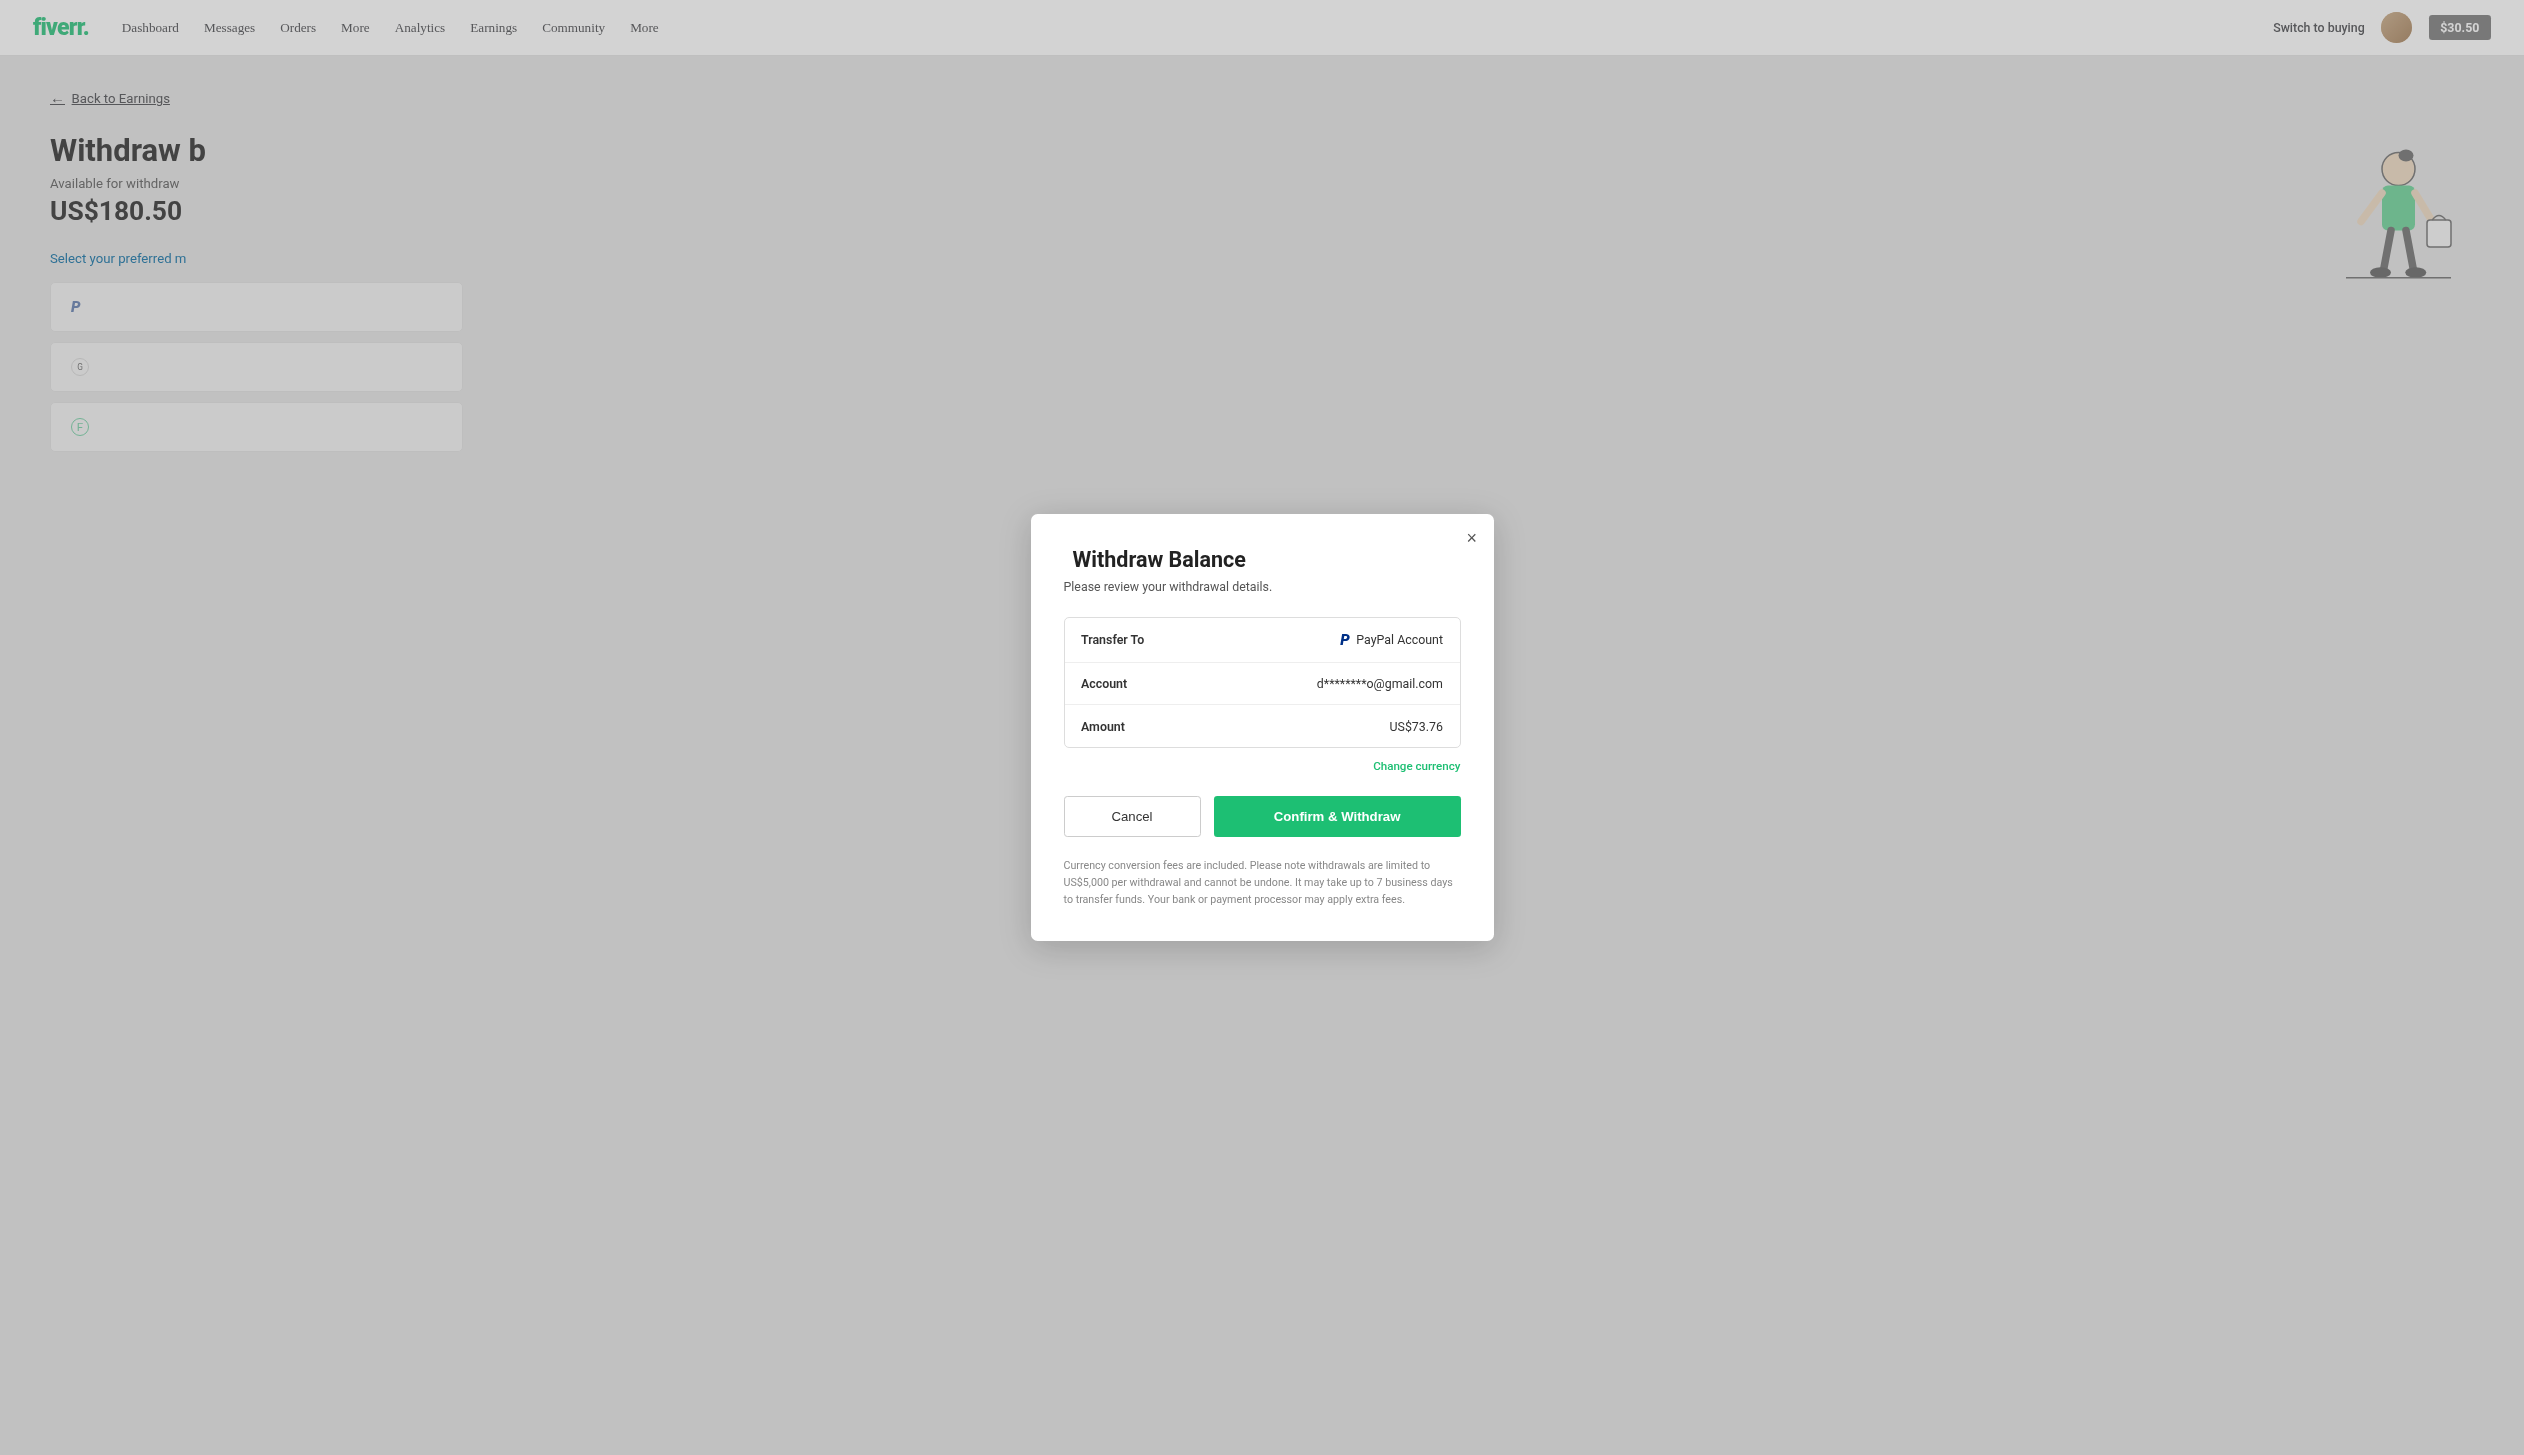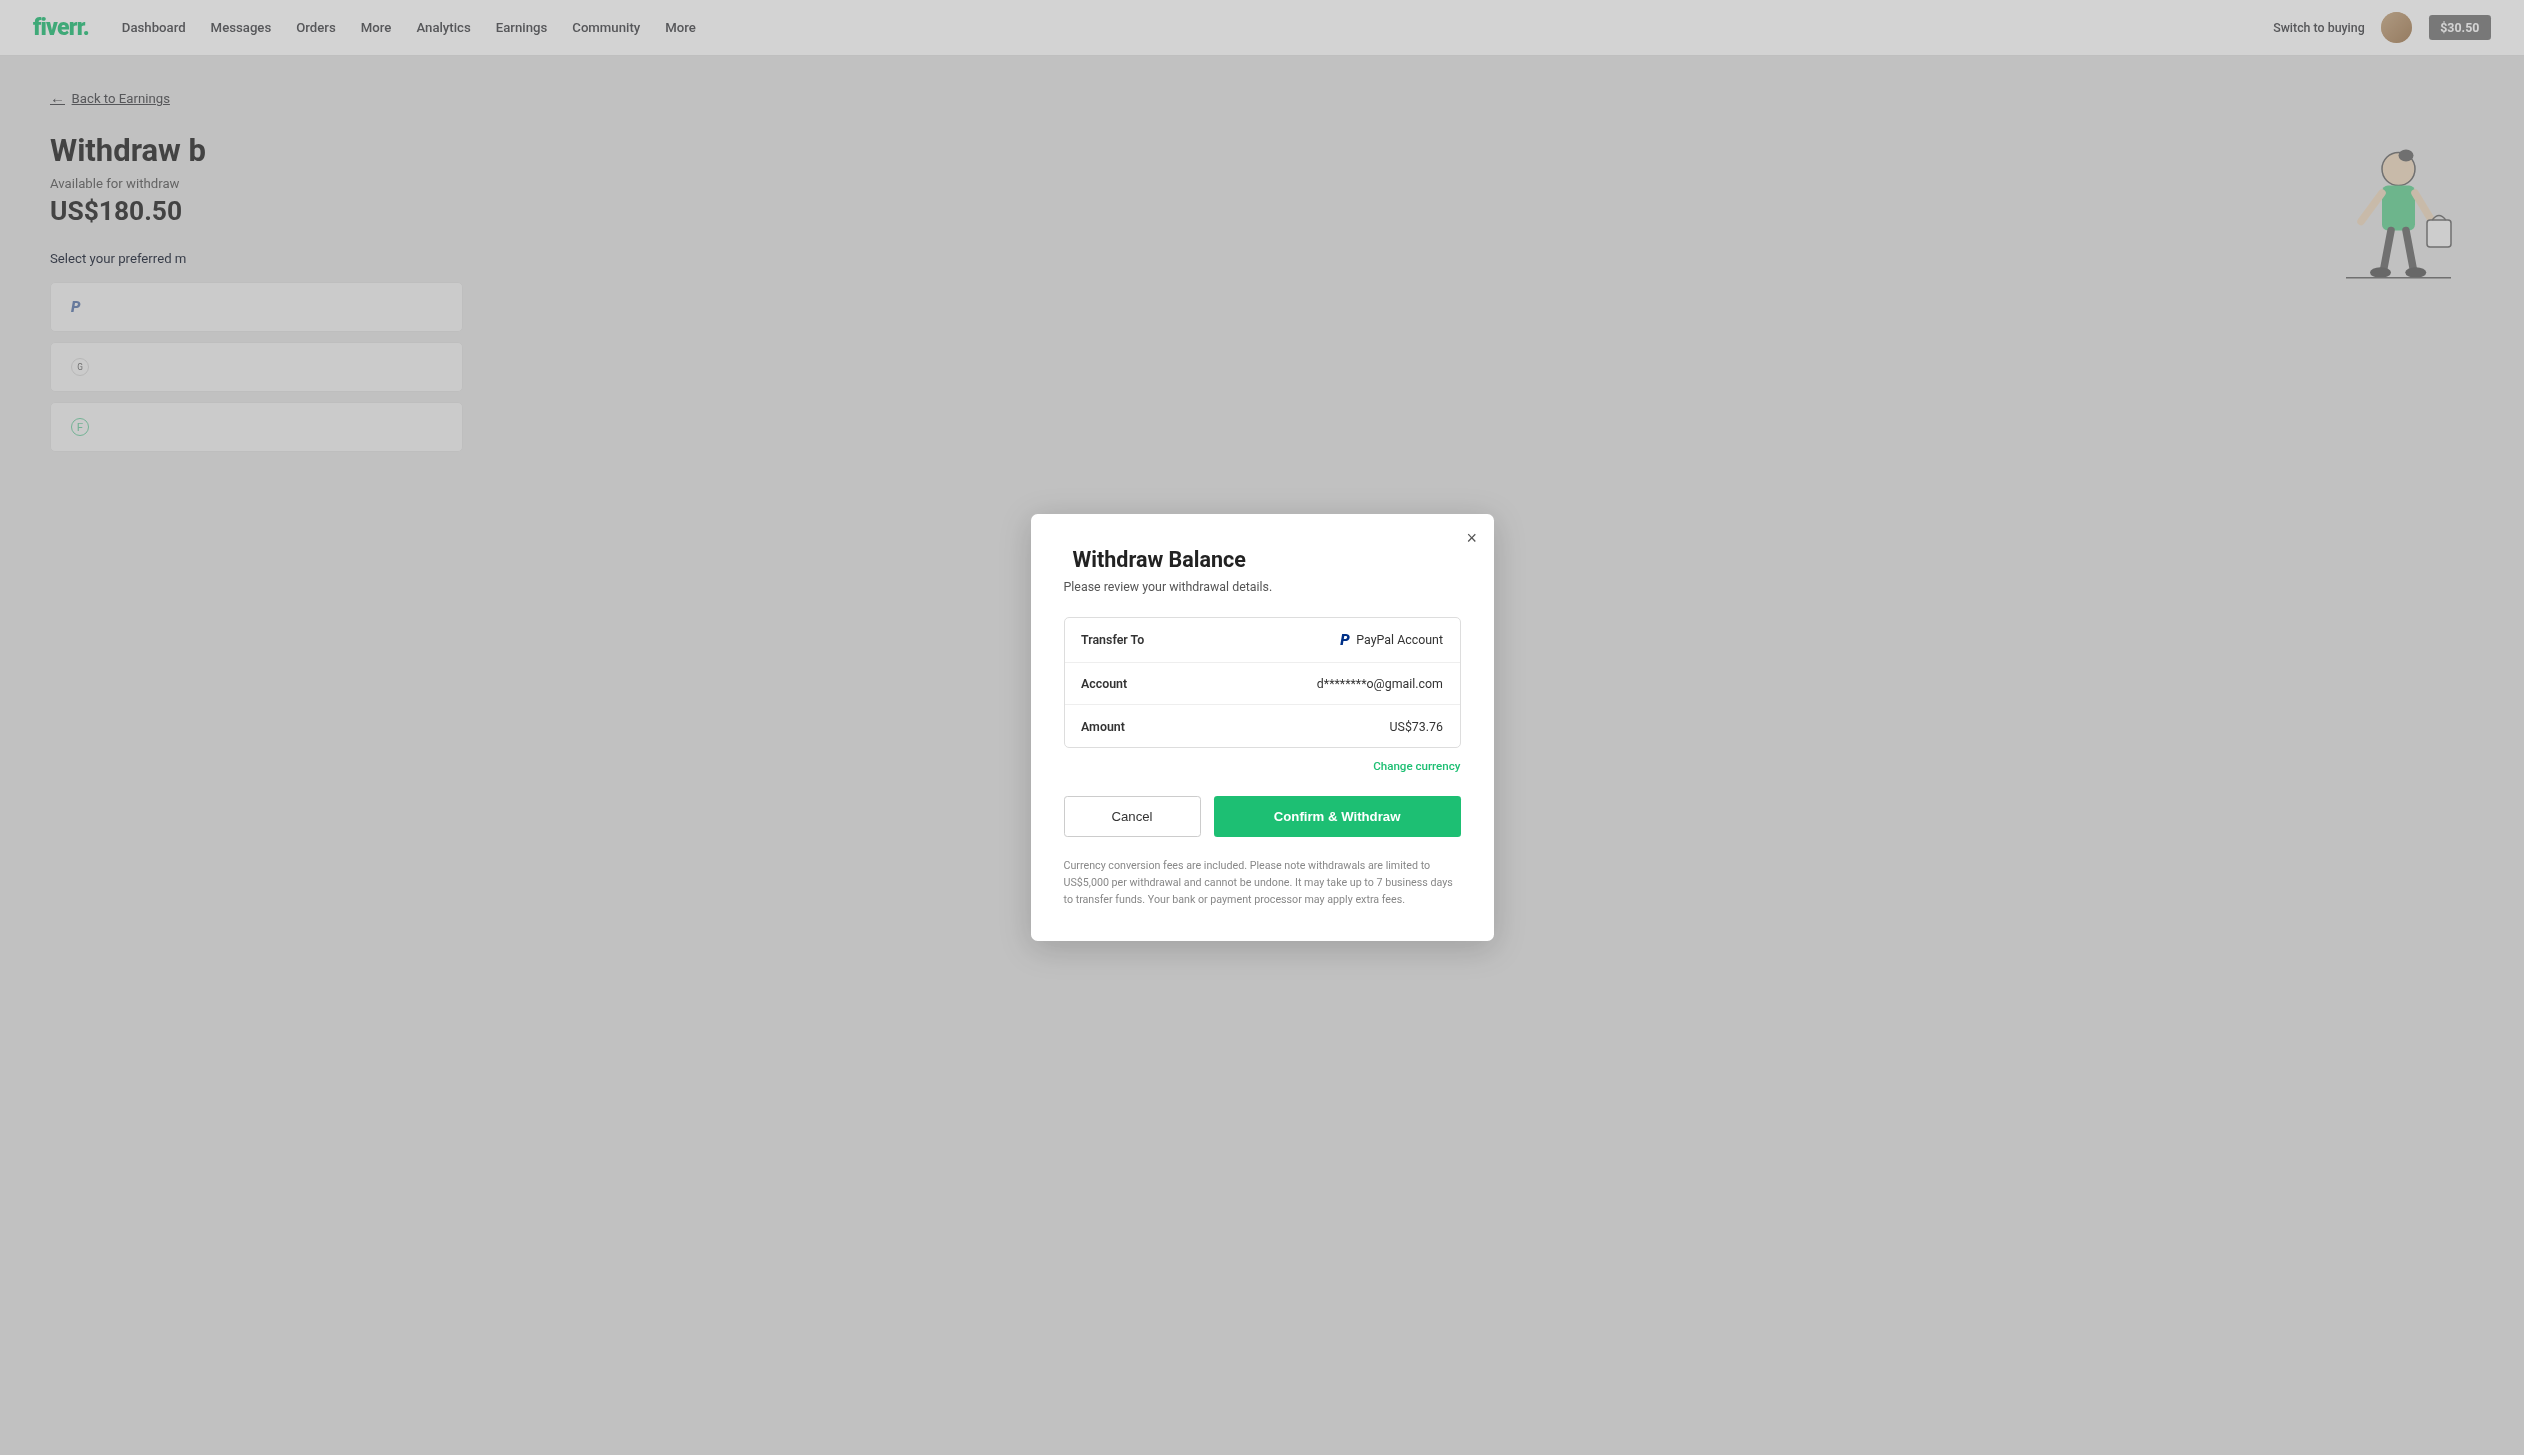--- a/index.html
+++ b/index.html
@@ -29,20 +29,21 @@
       display: flex;
       gap: 25px;
       flex: 1;
     }
     .navbar-nav a {
       color: #404145;
       text-decoration: none;
       font-size: 13.2px;
       font-weight: 500;
       cursor: pointer;
+      font-family: Liberation Serif, serif;
     }
     .navbar-right {
       display: flex;
       align-items: center;
       gap: 16.5px;
     }
     .switch-buying {
       font-size: 12.4px;
       color: #404145;
       cursor: pointer;
@@ -109,21 +110,21 @@
       margin-bottom: 5px;
     }
     .amount-large {
       font-size: 26.4px;
       font-weight: 700;
       color: #222;
       margin-bottom: 25px;
     }
     .preferred-text {
       font-size: 13.2px;
-      color: #0f172a;
+      color: #0369a1;
       margin-bottom: 16.5px;
     }
 
     
     .payment-option {
       background: #fff;
       border: 0.8px solid #ddd;
       border-radius: 5px;
       padding: 15px 20px;
       margin-bottom: 10px;

